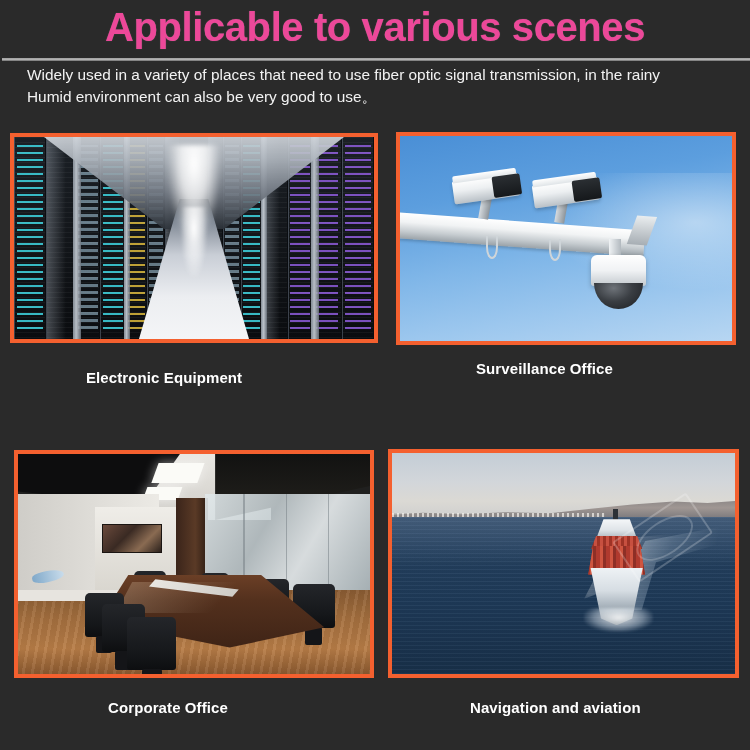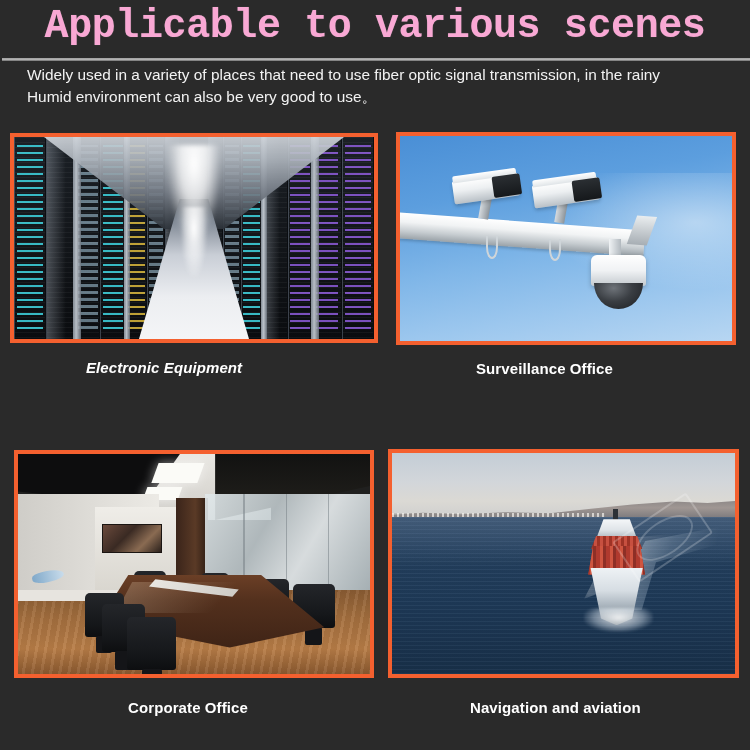--- a/index.html
+++ b/index.html
@@ -21,24 +21,23 @@
   
   .page-title {
     position: absolute;
     left: 0;
     top: 2px;
     width: 750px;
     text-align: center;
     font-size: 40px;
     font-weight: bold;
     letter-spacing: -0.4px;
-    color: #f9a8d4;
+    color: #ec4899;
     line-height: 50px;
     text-shadow: 0 0 1px rgba(255,255,255,0.25);
-    font-family: Liberation Mono, monospace;
   }
 
   .title-divider {
     position: absolute;
     left: 2px;
     top: 58px;
     width: 748px;
     height: 3px;
     background: linear-gradient(to bottom, #9a9a9a 0%, #b9b9b9 45%, #6d6d6d 100%);
   }
@@ -73,27 +72,27 @@
     position: absolute;
     font-size: 15px;
     font-weight: bold;
     color: #ffffff;
     white-space: nowrap;
     letter-spacing: 0.1px;
   }
 
   
   #card-electronic  { left: 10px;  top: 133px; width: 368px; height: 210px; }
-  #label-electronic { left: 86px;  top: 359px; font-style: italic; }
+  #label-electronic { left: 86px;  top: 369px; }
 
   #card-surveillance  { left: 396px; top: 132px; width: 340px; height: 213px; }
   #label-surveillance { left: 476px; top: 360px; }
 
   #card-office  { left: 14px;  top: 450px; width: 360px; height: 228px; }
-  #label-office { left: 128px; top: 699px; }
+  #label-office { left: 108px; top: 699px; }
 
   #card-navigation  { left: 388px; top: 449px; width: 351px; height: 229px; }
   #label-navigation { left: 470px; top: 699px; }
 
   
   .dc {
     position: absolute; inset: 0;
     background: #0b0d10;
   }
   

